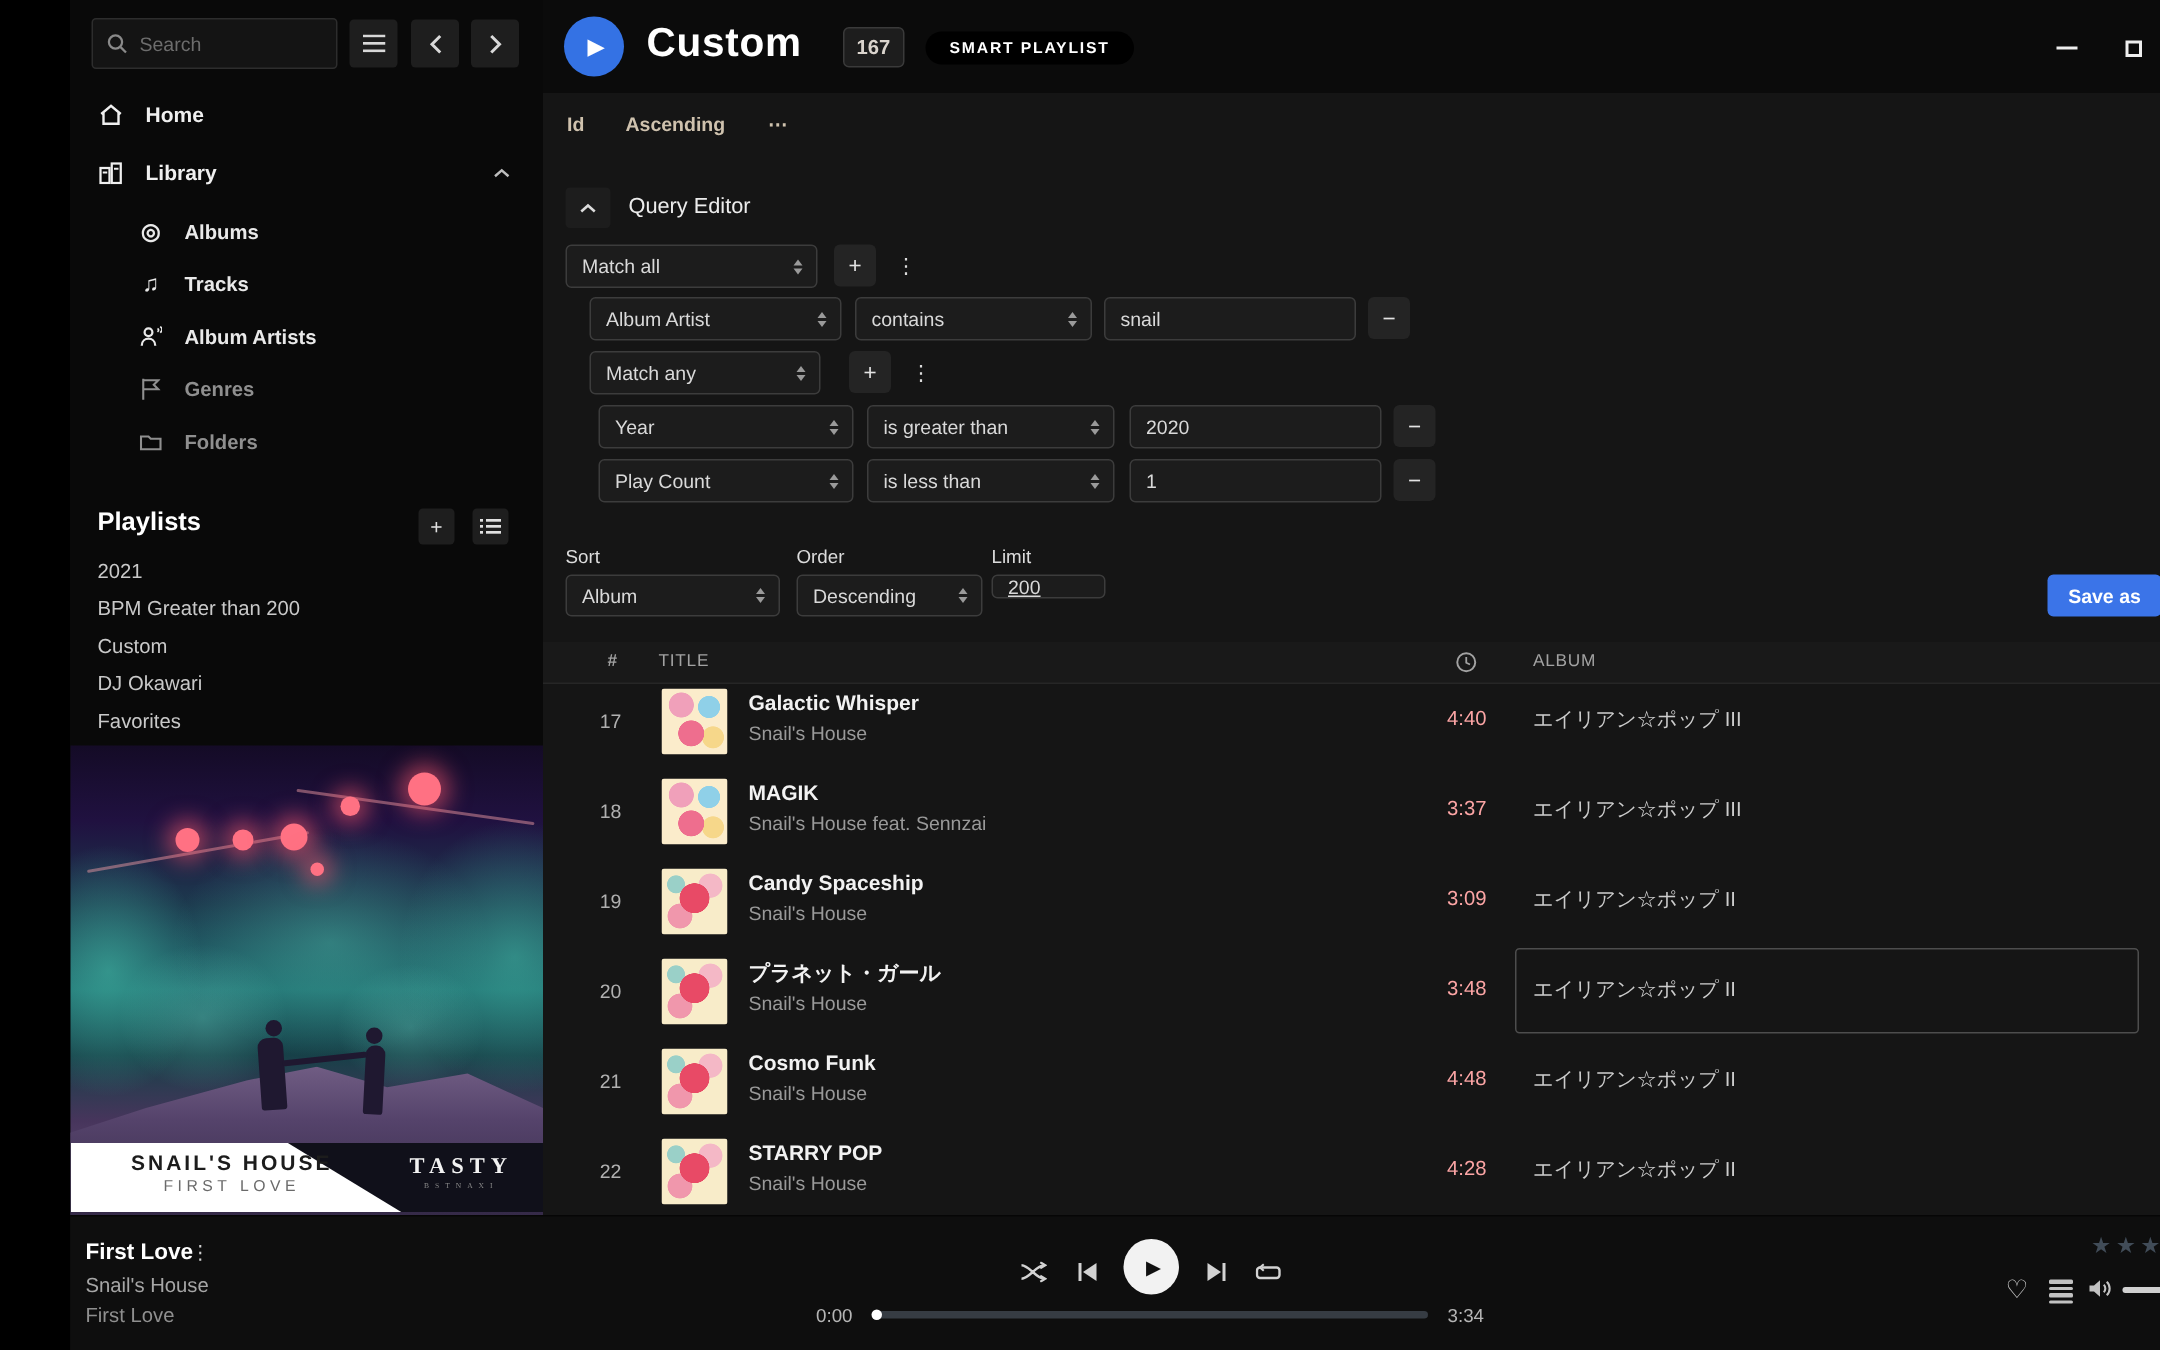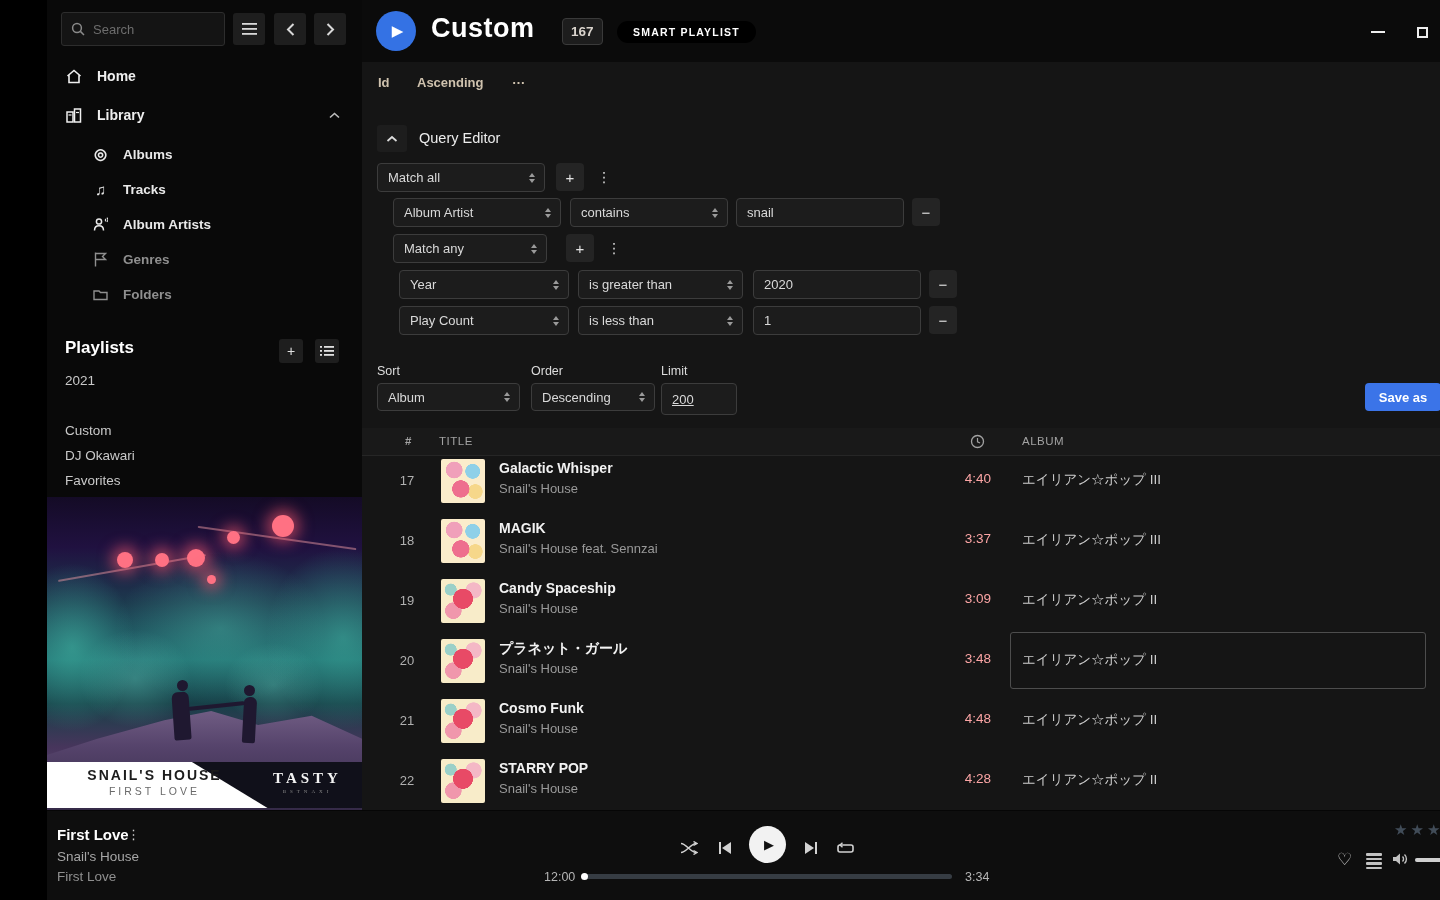--- a/index.html
+++ b/index.html
@@ -267,20 +267,21 @@
             <rect x="0" y="1" width="2" height="1.8" fill="#e0e0e0"></rect>
             <rect x="4" y="1" width="10" height="1.8" fill="#e0e0e0"></rect>
             <rect x="0" y="5" width="2" height="1.8" fill="#e0e0e0"></rect>
             <rect x="4" y="5" width="10" height="1.8" fill="#e0e0e0"></rect>
             <rect x="0" y="9" width="2" height="1.8" fill="#e0e0e0"></rect>
             <rect x="4" y="9" width="10" height="1.8" fill="#e0e0e0"></rect>
           </svg>
       </span>
     </div>
     <div class="pl-item" style="top:368px;">2021</div>
+    <div class="pl-item" style="top:393px;">BPM Greater than 200</div>
     <div class="pl-item" style="top:418px;">Custom</div>
     <div class="pl-item" style="top:443px;">DJ Okawari</div>
     <div class="pl-item" style="top:468px;">Favorites</div>
 
     <div class="album-art">
       <div class="aa-bush"></div>
       <div class="aa-string" style="left:10px; top:70px; width:150px; transform:rotate(-10deg);"></div>
       <div class="aa-string" style="left:150px; top:40px; width:160px; transform:rotate(8deg);"></div>
       <div class="lantern" style="left:70px; top:55px; width:16px; height:16px;"></div>
       <div class="lantern" style="left:108px; top:56px; width:14px; height:14px;"></div>
@@ -444,21 +445,21 @@
           <i class="d"></i>
         </span>
     </div>
     <div class="sel" style="left:169px; top:383px; width:124px; height:28px;">
       <span>Descending</span>
       <span class="ud">
           <i class="u"></i>
           <i class="d"></i>
         </span>
     </div>
-    <div class="inp" style="left:299px; top:383px; width:76px; height:32px;text-decoration:underline;">
+    <div class="inp" style="left:299px; top:383px; width:76px; height:16px;text-decoration:underline;">
       <input type="text" value="200" style="">
     </div>
     <div class="saveas">Save as</div>
     <div class="ghost-btn" style="left:1087px; top:383px;">
       <span>⋮</span>
     </div>
 
     <div class="thead">
       <div style="left:43px; font-weight:bold;">#</div>
       <div style="left:77px;">TITLE</div>
@@ -565,21 +566,21 @@
     </div>
     <div class="pc-btn" style="left:786px;">
       <span>
         <svg width="17" height="13" viewBox="0 0 17 13">
             <path d="M4 3 H14 a2 2 0 0 1 2 2 V8 a2 2 0 0 1 -2 2 H3 a2 2 0 0 1 -2 -2 V5 a2 2 0 0 1 2 -2" fill="none" stroke="#d2d2d2" stroke-width="1.6"></path>
             <path d="M5.5 0.8 L3 3 L5.5 5.2" fill="none" stroke="#d2d2d2" stroke-width="1.4"></path>
           </svg>
       </span>
     </div>
 
-    <div class="time-label" style="left:497px;">12:00</div>
+    <div class="time-label" style="left:497px;">0:00</div>
     <div class="prog-track">
       <div class="prog-dot"></div>
     </div>
     <div class="time-label" style="left:918px;">3:34</div>
 
     <div class="stars">
       <span>★</span>
       <span>★</span>
       <span>★</span>
       <span>★</span>

